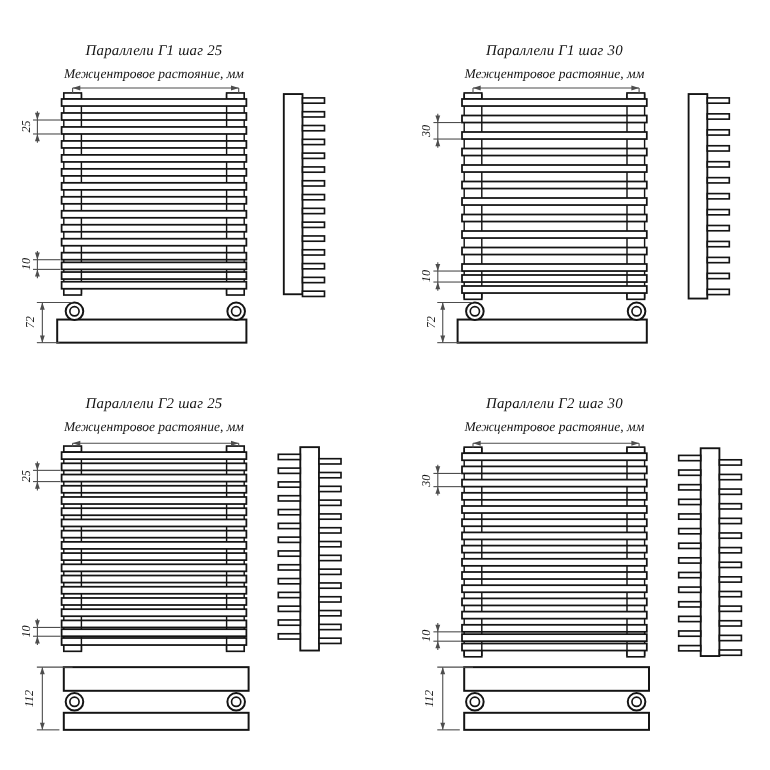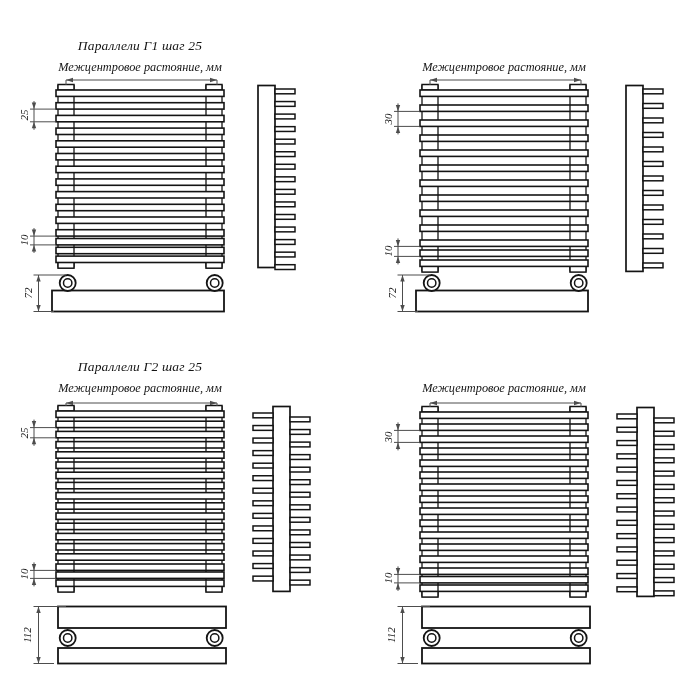--- a/index.html
+++ b/index.html
@@ -362,28 +362,30 @@
       <polygon points="402.5,606.5 400.3,613 404.7,613" fill="#4d4d4d"></polygon>
       <polygon points="402.5,663.5 400.3,657 404.7,657" fill="#4d4d4d"></polygon>
     </svg>
 
   <div class="lbl title" style="left:-10px;top:38px">Параллели Г1 шаг 25</div>
   <div class="lbl sub" style="left:-10px;top:60px">Межцентровое растояние, мм</div>
   <div class="lbl rot" style="left:7px;top:108px">25</div>
   <div class="lbl rot" style="left:7px;top:233px">10</div>
   <div class="lbl rot" style="left:11px;top:286px">72</div>
 
+  <div class="lbl title" style="left:354px;top:38px">Параллели Г1 шаг 30</div>
   <div class="lbl sub" style="left:354px;top:60px">Межцентровое растояние, мм</div>
   <div class="lbl rot" style="left:371px;top:112px">30</div>
   <div class="lbl rot" style="left:371px;top:244px">10</div>
   <div class="lbl rot" style="left:375px;top:286px">72</div>
 
   <div class="lbl title" style="left:-10px;top:359px">Параллели Г2 шаг 25</div>
   <div class="lbl sub" style="left:-10px;top:381px">Межцентровое растояние, мм</div>
   <div class="lbl rot" style="left:7px;top:426px">25</div>
   <div class="lbl rot" style="left:7px;top:567px">10</div>
   <div class="lbl rot" style="left:10px;top:628px">112</div>
 
+  <div class="lbl title" style="left:354px;top:359px">Параллели Г2 шаг 30</div>
   <div class="lbl sub" style="left:354px;top:381px">Межцентровое растояние, мм</div>
   <div class="lbl rot" style="left:371px;top:430px">30</div>
   <div class="lbl rot" style="left:371px;top:571px">10</div>
   <div class="lbl rot" style="left:374px;top:628px">112</div>
 </div>
 
 </body></html>

